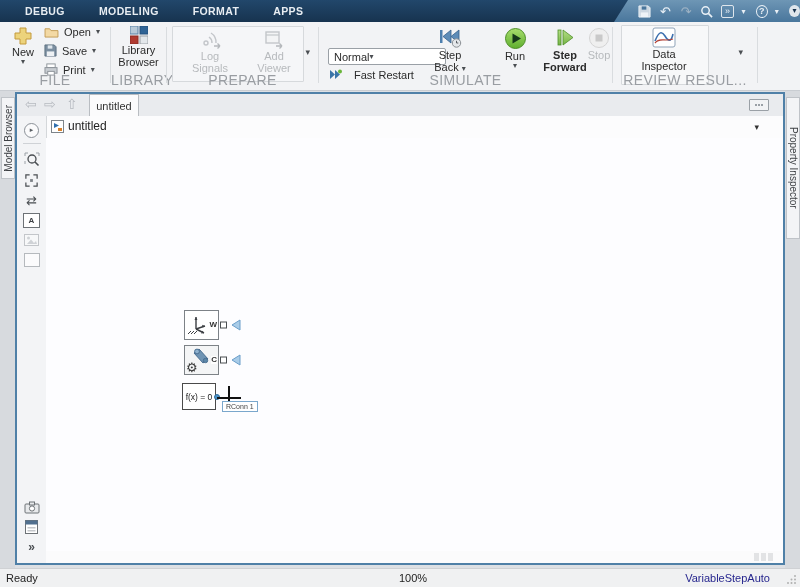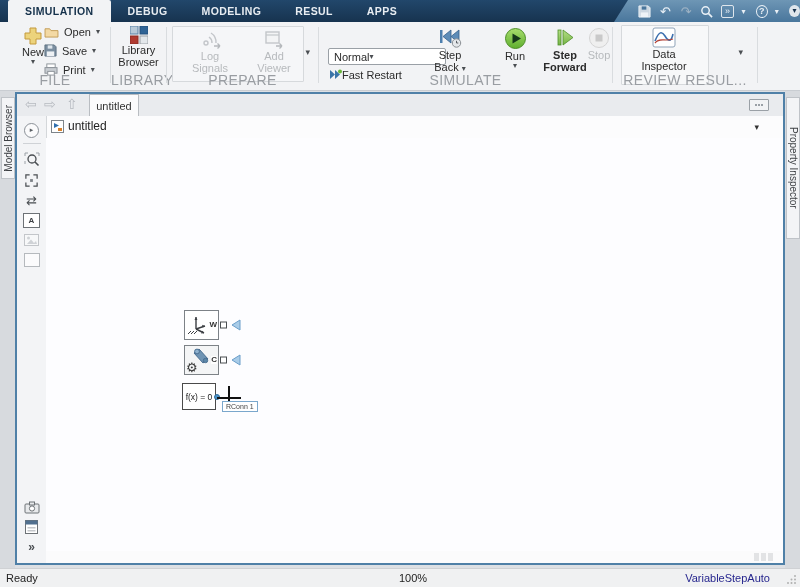--- a/index.html
+++ b/index.html
@@ -100,24 +100,23 @@
   .disabledpanel{position:absolute;left:5px;top:4px;width:130px;height:54px;border:1px solid #d6d9dc;
                  background:#f5f6f8;border-radius:1px;}
 </style>
 </head>
 <body>
 
 <div class="app">
 
   <div class="titlebar">
     <div class="rtabs">
-      <div class="rtab active">SIMULATION</div>
       <div class="rtab">DEBUG</div>
       <div class="rtab">MODELING</div>
-      <div class="rtab">RESUL</div>
+      <div class="rtab">FORMAT</div>
       <div class="rtab">APPS</div>
     </div>
     <div class="qat">
       <div class="qicon">
         <svg width="13" height="13" viewBox="0 0 14 14">
             <path d="M1 1h10l2 2v10H1z" fill="#cdd8e2" stroke="#eef3f7" stroke-width="1"></path>
             <rect x="4" y="1.5" width="5" height="3.5" fill="#49769c"></rect>
             <rect x="3" y="8" width="8" height="5" fill="#eef3f7"></rect>
           </svg>
       </div>
@@ -133,21 +132,21 @@
       <div class="qcaret">▾</div>
       <div class="qicon" style="border:1.5px solid #e9f0f6;border-radius:50%;width:11px;height:11px;font-size:9px;font-weight:bold;">?</div>
       <div class="qcaret">▾</div>
       <div class="qicon" style="background:#dfe6ec;border-radius:50%;width:12px;height:12px;color:#17334f;font-size:8px;">▾</div>
     </div>
   </div>
 
   <div class="ribbon">
 
     <div class="rgroup" style="left:0;width:110px;">
-      <div class="bigbtn" style="position:absolute;left:16px;top:4px;width:34px;">
+      <div class="bigbtn" style="position:absolute;left:6px;top:4px;width:34px;">
         <svg width="20" height="20" viewBox="0 0 20 20">
             <path d="M7 2h6v5h5v6h-5v5H7v-5H2V7h5z" fill="#ecd37c" stroke="#c49a3c" stroke-width="1"></path>
           </svg>
         <div class="btnlabel">New</div>
         <div class="caret">▾</div>
       </div>
       <div style="position:absolute;left:44px;top:0;">
         <div class="smallrow">
           <svg width="15" height="12" viewBox="0 0 16 13">
               <path d="M1 3h5l1.5 2H15v7H1z" fill="#f3d9a4" stroke="#c19a53" stroke-width="1"></path>
@@ -214,21 +213,21 @@
       <div class="caret" style="position:absolute;right:8px;top:26px;font-size:9px;">▾</div>
       <div class="grouplabel">PREPARE</div>
     </div>
     <div class="gdiv" style="left:318px;"></div>
 
     <div class="rgroup" style="left:319px;width:293px;">
       <div class="combo" style="position:absolute;left:9px;top:26px;">
         <span>Normal</span>
         <span class="caret">▾</span>
       </div>
-      <div style="position:absolute;left:10px;top:47px;display:flex;align-items:flex-start;gap:0;">
+      <div style="position:absolute;left:10px;top:47px;display:flex;align-items:flex-start;gap:12px;">
         <svg width="13" height="11" viewBox="0 0 13 11">
           <polygon points="1,1 6,5.5 1,10" fill="#3a75a8"></polygon>
             <polygon points="6,1 11,5.5 6,10" fill="#3a75a8"></polygon>
           <circle cx="11" cy="2.5" r="2" fill="#69b53a"></circle>
         </svg>
         <span class="btnlabel">Fast Restart</span>
       </div>
       <div class="bigbtn" style="position:absolute;left:108px;top:5px;width:46px;">
         <svg width="25" height="22" viewBox="0 0 25 22">
           <rect x="2" y="3" width="2.5" height="13" fill="#4d7fae"></rect>

